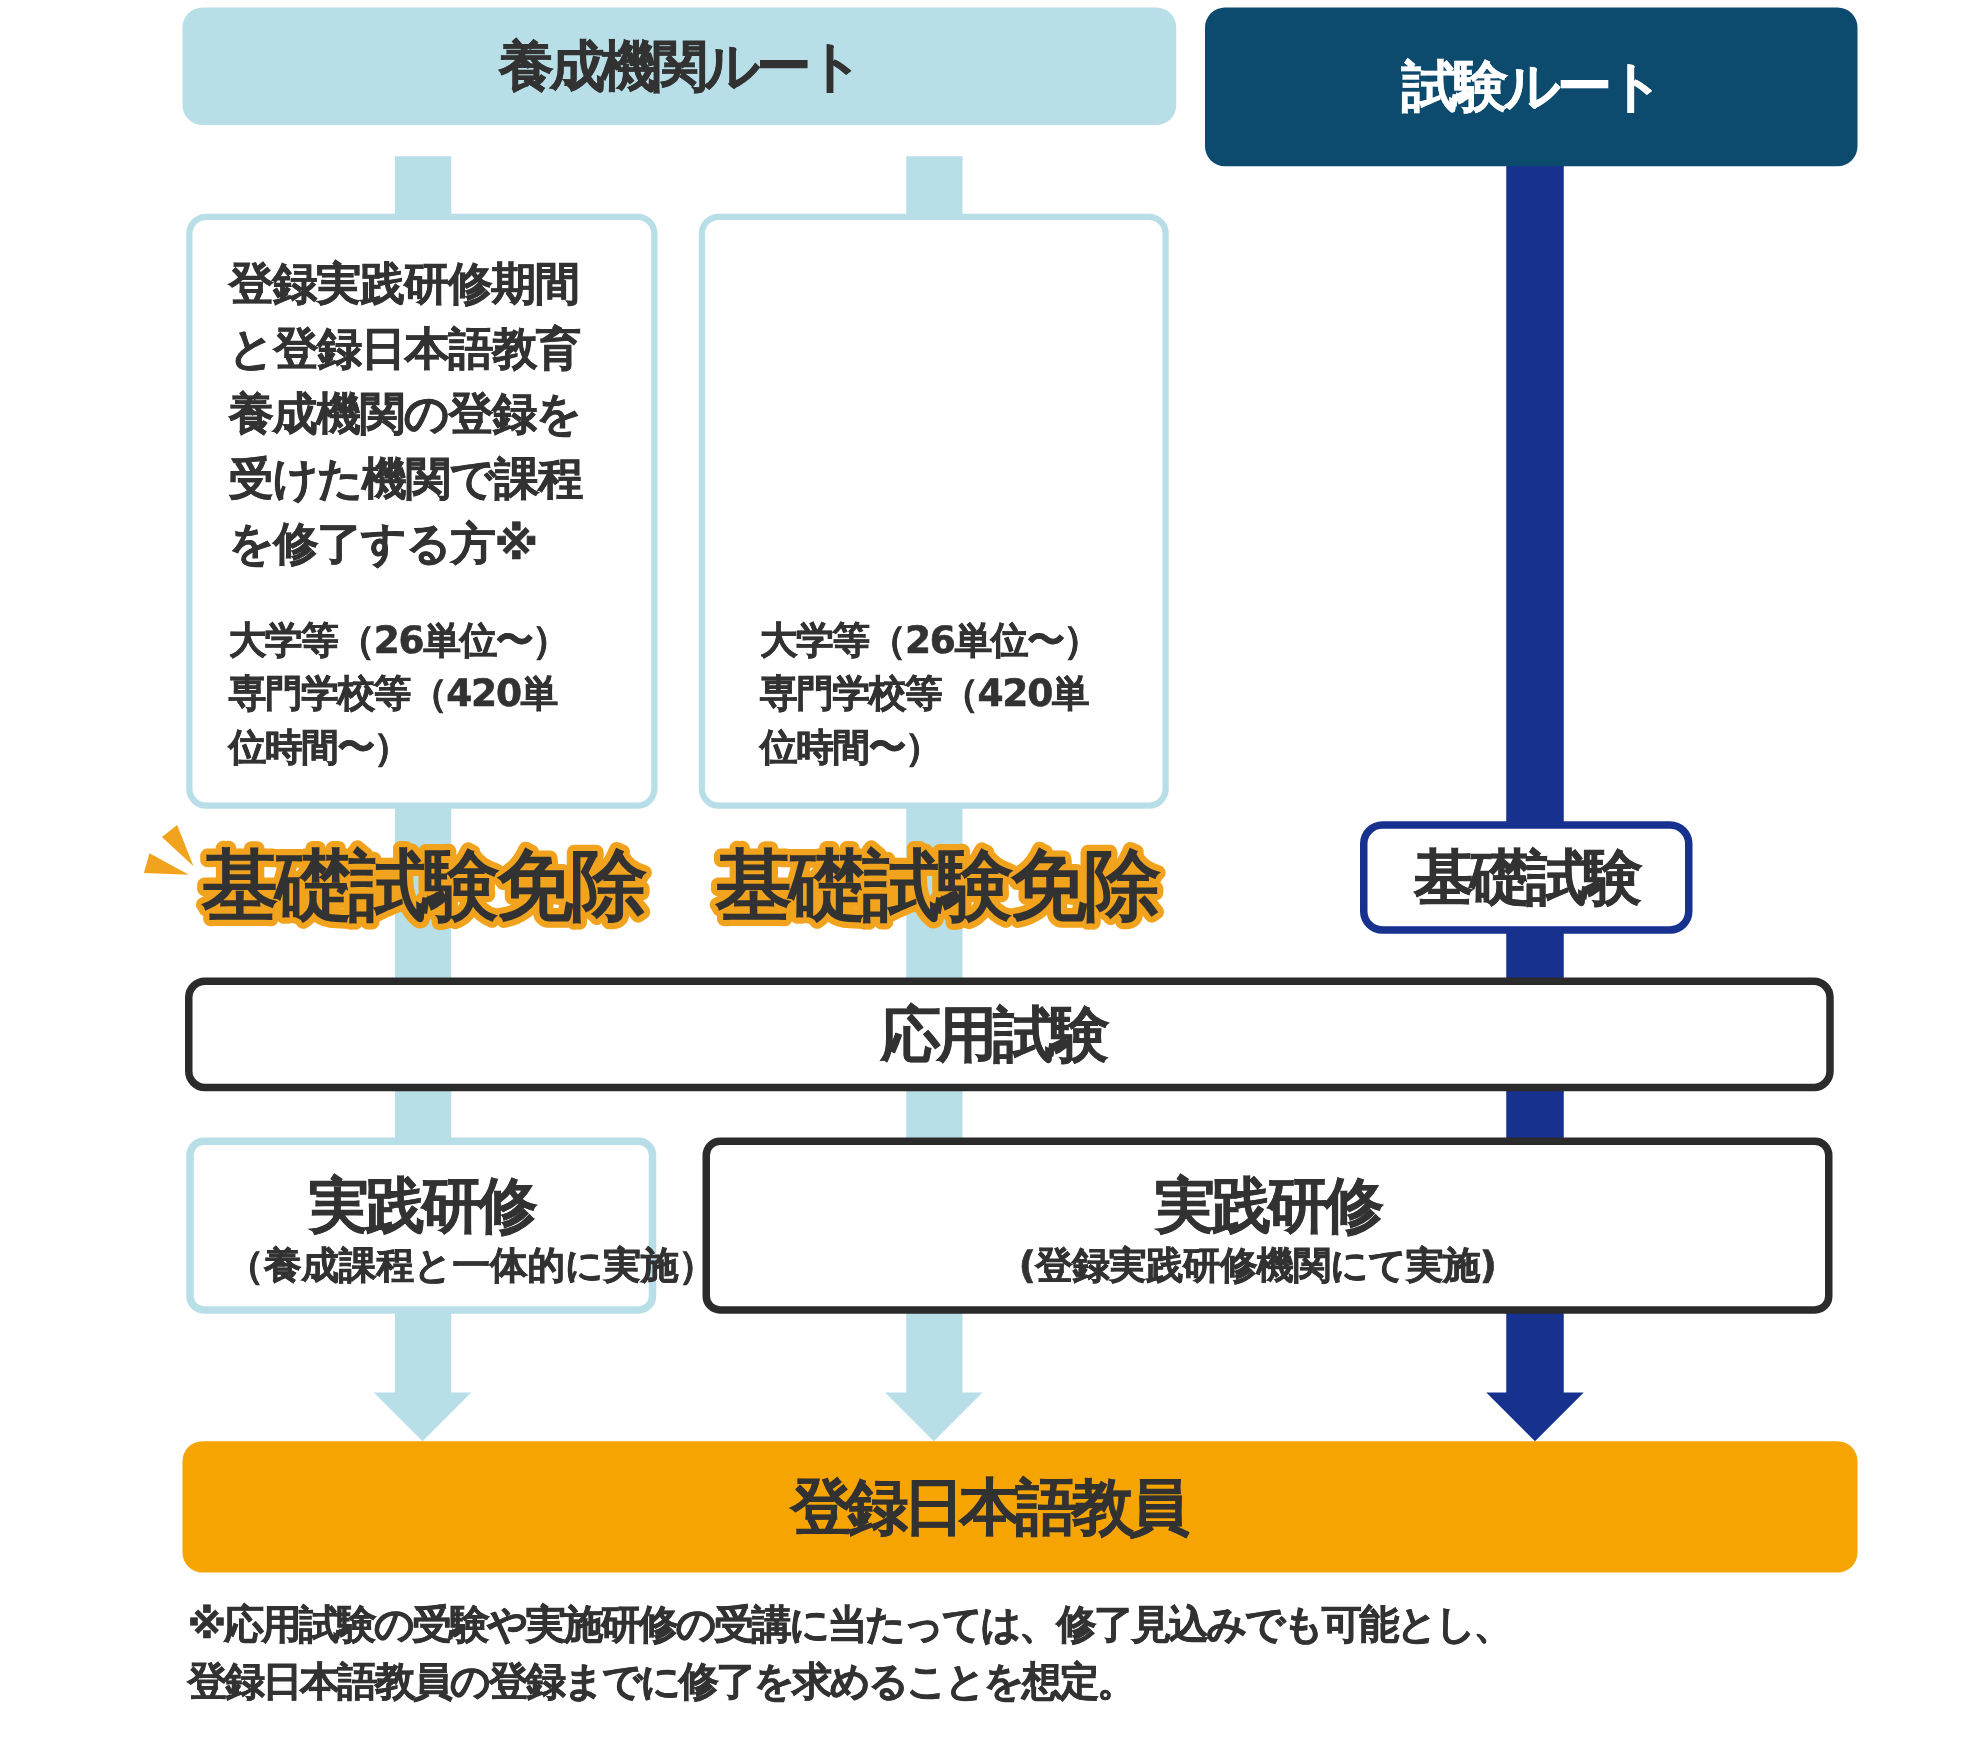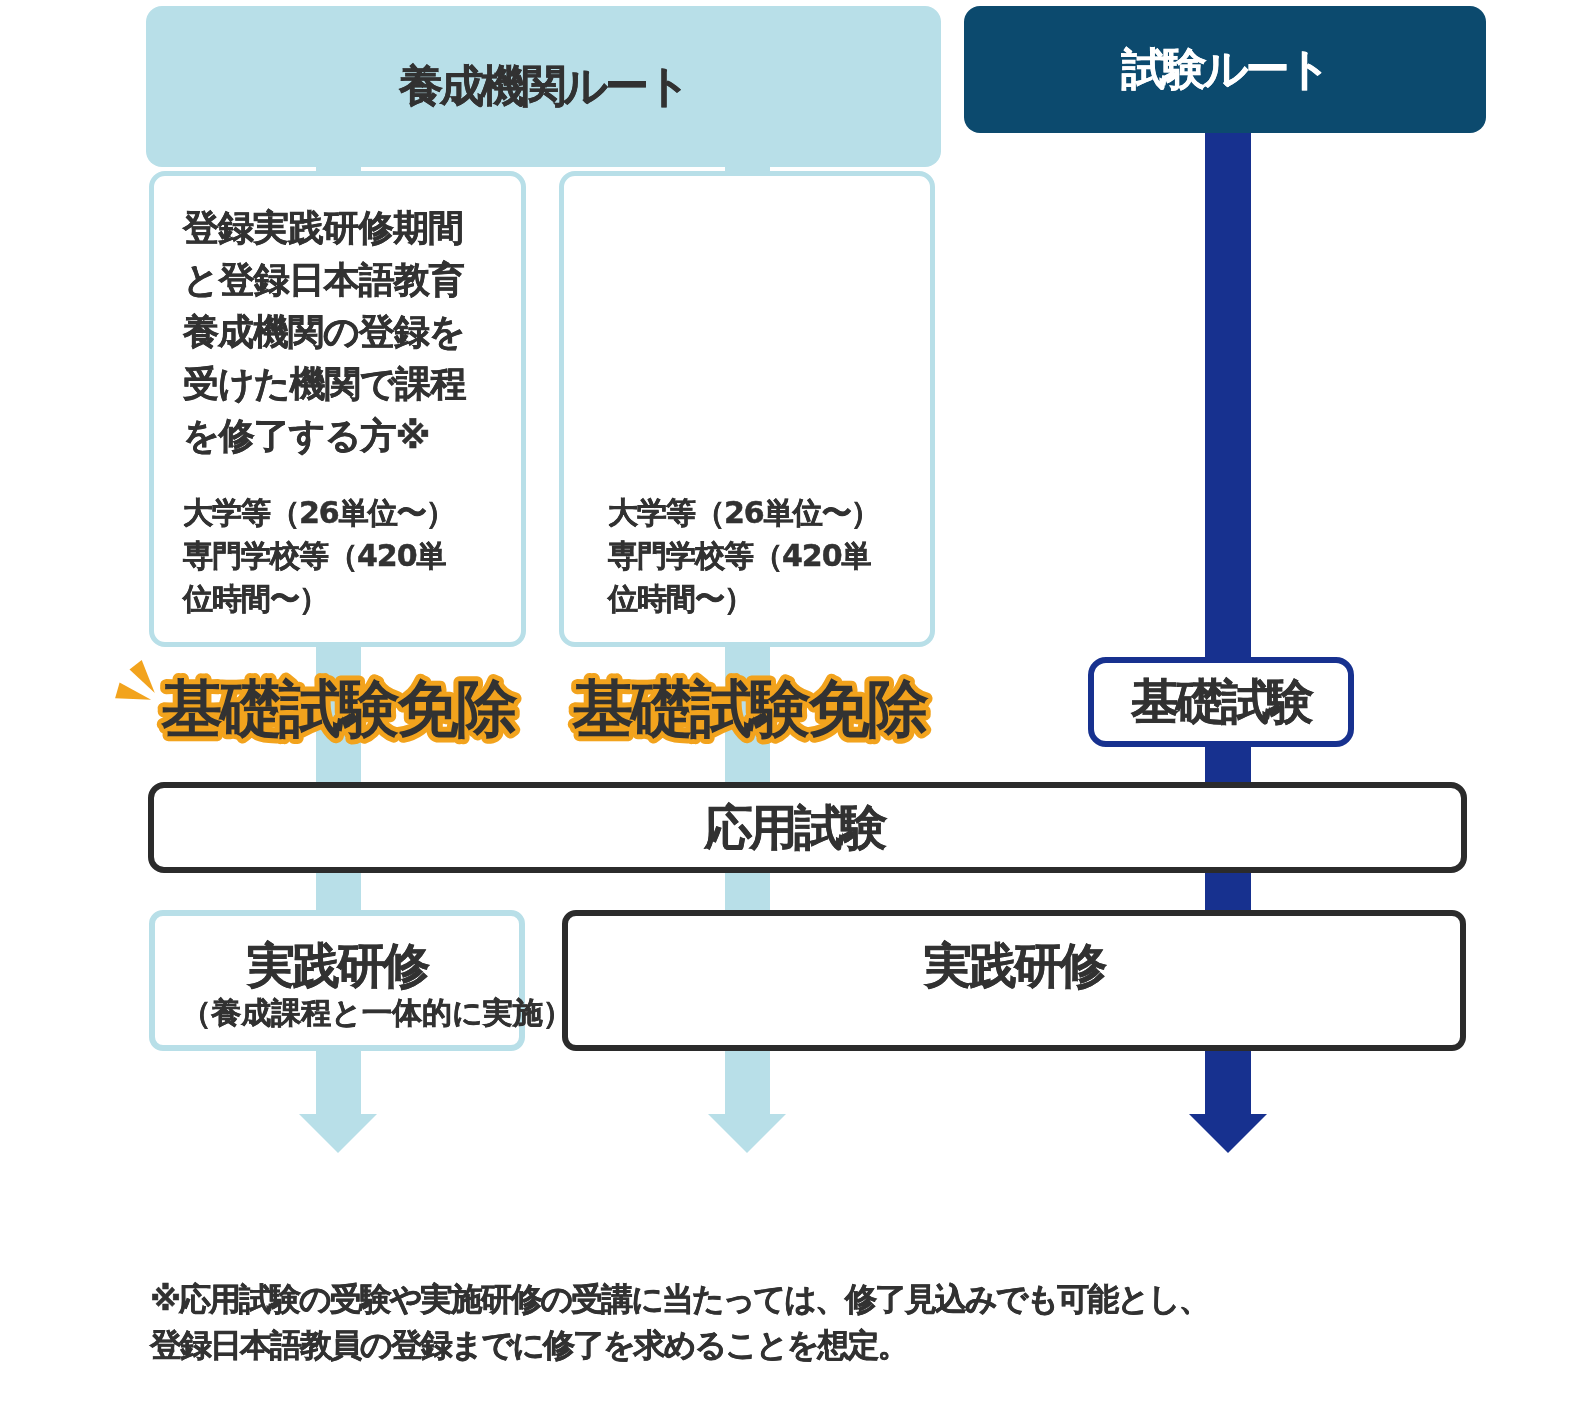--- a/index.html
+++ b/index.html
@@ -6,21 +6,21 @@
   html,body{margin:0;padding:0;background:#ffffff;}
   body{font-family:"DejaVu Sans",sans-serif;}
   #canvas{position:relative;width:1589px;height:1401px;background:#ffffff;overflow:hidden;
           font-family:"DejaVu Sans",sans-serif;font-weight:700;color:#323232;
           -webkit-text-stroke:0.5px currentColor;}
   .abs{position:absolute;}
 
   
   .route-header{border-radius:16px;display:flex;align-items:center;justify-content:center;
                 font-size:44px;letter-spacing:-3px;}
-  #header-left{left:146px;top:6px;width:795px;height:161px;background:#b8dfe8;color:#323232;}
+  #header-left{left:146px;top:6px;width:795px;height:94px;background:#b8dfe8;color:#323232;}
   #header-right{left:964px;top:6px;width:522px;height:127px;background:#0c4a6e;color:#ffffff;}
 
   
   .vbar{top:125px;height:991px;}
   #bar-1{left:316px;width:45px;background:#b8dfe8;}
   #bar-2{left:725px;width:45px;background:#b8dfe8;}
   #bar-3{left:1205px;width:46px;background:#17318f;}
 
   
   .ahead{width:0;height:0;border-left:39px solid transparent;border-right:39px solid transparent;
@@ -124,19 +124,23 @@
   <div class="abs" id="applied-exam-box">
     <span>応用試験</span>
   </div>
 
   <div class="abs prac-box" id="practice-left">
     <div class="prac-title">実践研修</div>
     <div class="prac-note">（養成課程と一体的に実施）</div>
   </div>
   <div class="abs prac-box" id="practice-right">
     <div class="prac-title">実践研修</div>
+    <div class="prac-note">(登録実践研修機関にて実施)</div>
   </div>
 
+  <div class="abs" id="result-bar">
+    <span>登録日本語教員</span>
+  </div>
 
   <div class="abs" id="footnote">※応用試験の受験や実施研修の受講に当たっては、修了見込みでも可能とし、
 登録日本語教員の登録までに修了を求めることを想定。</div>
 
 </div>
 
 </body></html>

